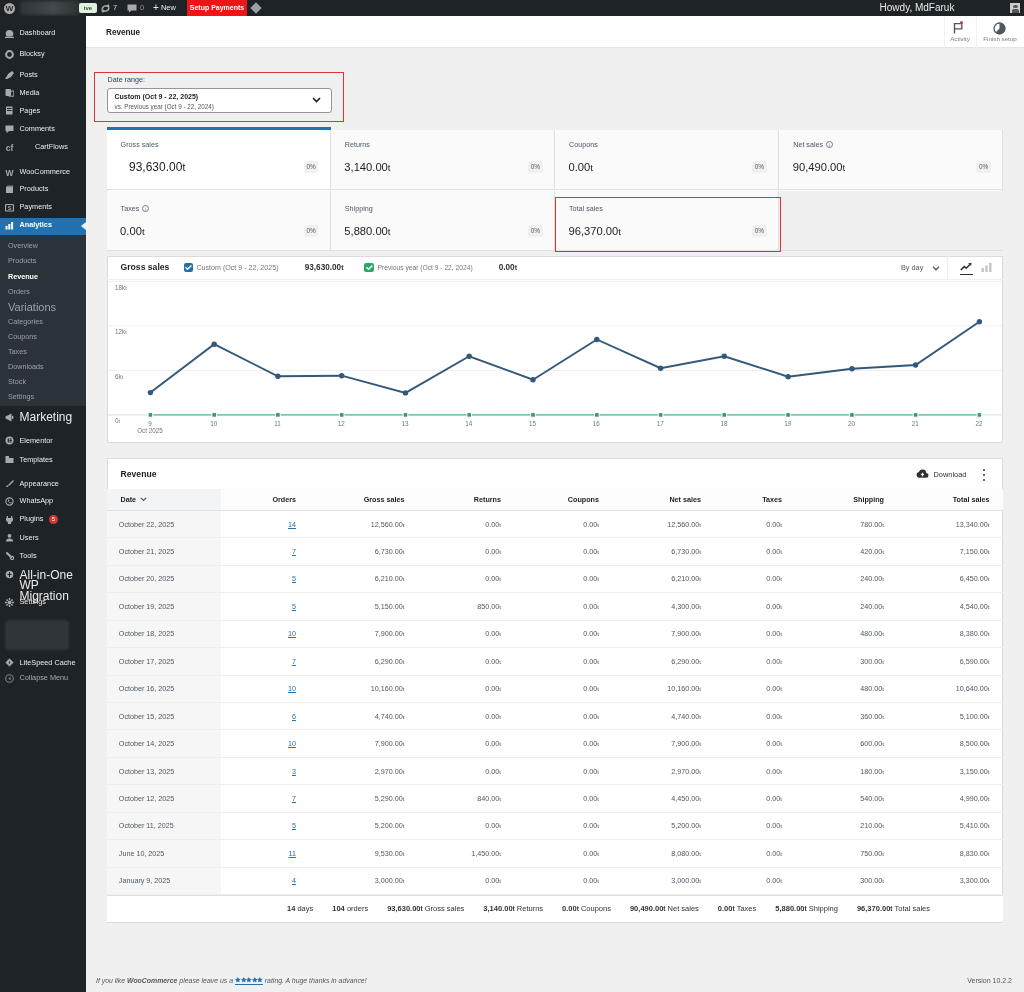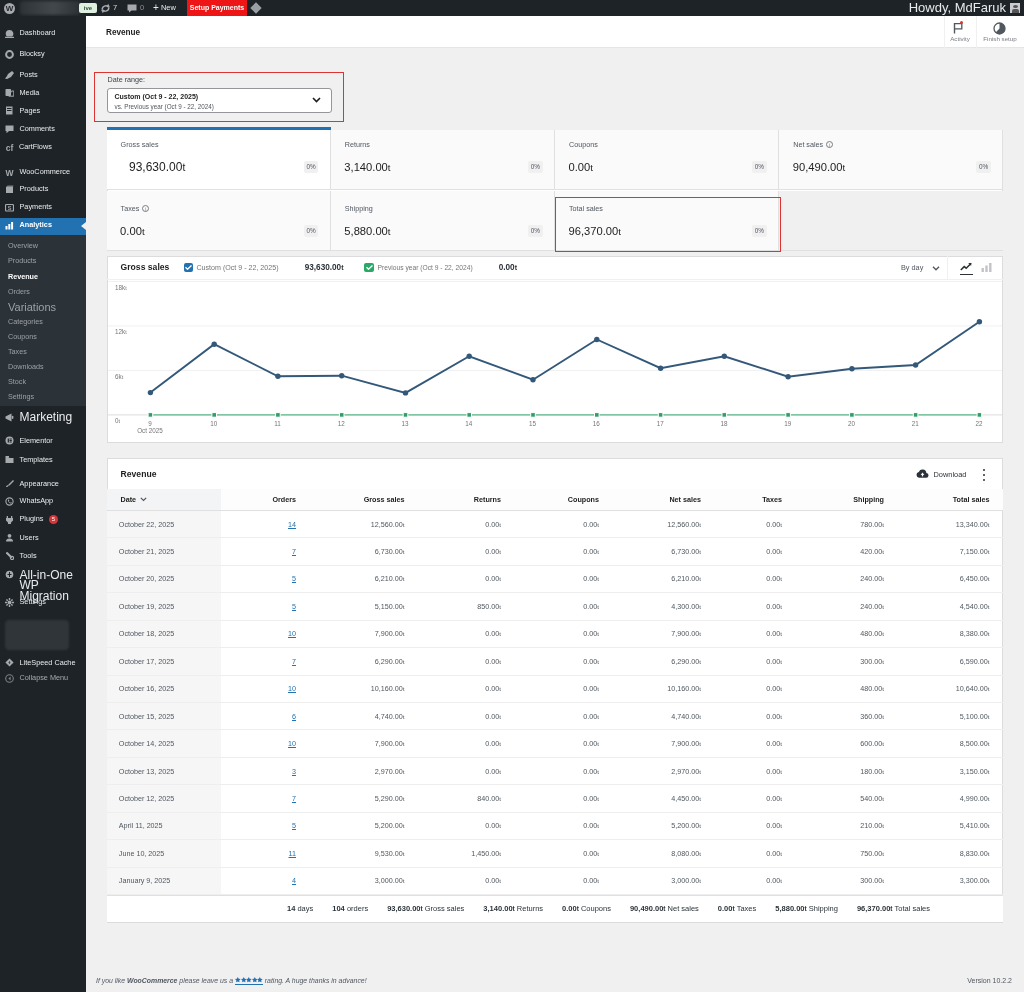--- a/index.html
+++ b/index.html
@@ -18,21 +18,21 @@
     <path d="M2.8 10.2l-1.6-3.2 3.4.3z" fill="#a7aaad"></path>
   </svg>
 <div class="ab" style="left:113px;top:2px;width:10px;height:12px;color:#d5d8dc;font-size:7.5px;line-height:12px">7</div>
 <svg class="ab" style="left:127px;top:4px;" width="10" height="9" viewBox="0 0 10 9">
     <path d="M0.5 0.5h9v6h-5l-2.5 2v-2h-1.5z" fill="#a7aaad"></path>
   </svg>
 <div class="ab" style="left:140px;top:2px;width:10px;height:12px;color:#8d9196;font-size:7.5px;line-height:12px">0</div>
 <div class="ab" style="left:153px;top:2px;width:40px;height:12px;color:#e8eaec;font-size:7.5px;line-height:12px"><b style="font-weight:normal;font-size:10px;vertical-align:-1px">+</b> New</div>
 <div class="ab" style="left:187px;top:0;width:60px;height:16px;background:#ed1515;color:#fff;font-size:7px;line-height:16px;text-align:center;font-weight:bold">Setup Payments</div>
 <div class="ab" style="left:251.5px;top:4px;width:8px;height:8px;background:#9a9fa3;transform:rotate(45deg)"></div>
-<div class="ab" style="left:906px;top:2px;width:100px;height:12px;color:#e8eaec;font-size:13px;line-height:12px;text-align:right">Howdy, MdFaruk</div>
+<div class="ab" style="left:867px;top:2px;width:100px;height:12px;color:#e8eaec;font-size:10px;line-height:12px;text-align:center">Howdy, MdFaruk</div>
 <div class="ab" style="left:1010px;top:3px;width:10px;height:10px;background:#c9ccd0">
     <div class="ab" style="left:2.5px;top:1.5px;width:5px;height:3px;border-radius:50%;background:#555"></div>
     <div class="ab" style="left:1.5px;top:5.5px;width:7px;height:4px;border-radius:2px 2px 0 0;background:#555"></div>
   </div>
 <div class="ab" style="left:0;top:16px;width:86px;height:976px;background:#1d2327"></div>
 <div class="ab" style="left:0;top:235px;width:86px;height:170.5px;background:#2c3338"></div>
 <svg class="ab" style="left:5px;top:28.5px;" width="9" height="9" viewBox="0 0 9 9">
     <path d="M4.5 1a3.8 3.8 0 0 0-3.8 3.8c0 1 .4 2 1.1 2.7h5.4a3.8 3.8 0 0 0-2.7-6.5z" fill="#a7aaad"></path>
     <rect x="0" y="7.8" width="9" height="1.2" fill="#a7aaad"></rect>
   </svg>
@@ -57,21 +57,21 @@
     <rect x="2" y="4" width="4.5" height="1" fill="#1d2327"></rect>
   </svg>
 <div class="ab" style="left:19.5px;top:105.5px;width:66px;height:10px;color:#eaecee;font-size:7.3px;line-height:10px;white-space:nowrap">Pages</div>
 <svg class="ab" style="left:5px;top:124.9px;" width="9" height="9" viewBox="0 0 9 9">
     <path d="M0.5 0.5h8v5.5h-4.5l-2.5 2.3v-2.3h-1z" fill="#a7aaad"></path>
   </svg>
 <div class="ab" style="left:19.5px;top:124.4px;width:66px;height:10px;color:#eaecee;font-size:7.3px;line-height:10px;white-space:nowrap">Comments</div>
 <svg class="ab" style="left:5px;top:142.8px;" width="9" height="9" viewBox="0 0 9 9">
     <text x="4.5" y="7.5" font-size="8.5" font-weight="bold" fill="#a7aaad" text-anchor="middle" font-family="Liberation Sans">cf</text>
   </svg>
-<div class="ab" style="left:19px;top:142.3px;width:66px;height:10px;color:#eaecee;font-size:7.3px;line-height:10px;white-space:nowrap">CartFlows</div>
+<div class="ab" style="left:35px;top:142.3px;width:66px;height:10px;color:#eaecee;font-size:7.3px;line-height:10px;white-space:nowrap">CartFlows</div>
 <svg class="ab" style="left:5px;top:167.5px;" width="9" height="9" viewBox="0 0 9 9">
     <text x="4.5" y="7.5" font-size="8.5" font-weight="bold" fill="#a7aaad" text-anchor="middle" font-family="Liberation Sans">W</text>
   </svg>
 <div class="ab" style="left:19.5px;top:167px;width:66px;height:10px;color:#eaecee;font-size:7.3px;line-height:10px;white-space:nowrap">WooCommerce</div>
 <svg class="ab" style="left:5px;top:184.9px;" width="9" height="9" viewBox="0 0 9 9">
     <rect x="1" y="2" width="7" height="6" fill="#a7aaad"></rect>
     <path d="M1 2L2.5.5h6L8 2z" fill="#a7aaad" opacity=".7"></path>
   </svg>
 <div class="ab" style="left:19.5px;top:184.4px;width:66px;height:10px;color:#eaecee;font-size:7.3px;line-height:10px;white-space:nowrap">Products</div>
 <svg class="ab" style="left:5px;top:202.8px;" width="9" height="9" viewBox="0 0 9 9">
@@ -444,21 +444,21 @@
 <div class="ab" style="left:221.1px;top:794.0250000000004px;width:74.9px;height:10px;font-size:7.2px;line-height:10px;text-align:right"><span style="color:#2271b1;text-decoration:underline">7</span></div>
 <div class="ab" style="left:304.0px;top:794.0250000000004px;width:100.5px;height:10px;color:#50575e;font-size:7.2px;line-height:10px;text-align:right">5,290.00<span style="font-size:86%">t</span></div>
 <div class="ab" style="left:412.5px;top:794.0250000000004px;width:88.5px;height:10px;color:#50575e;font-size:7.2px;line-height:10px;text-align:right">840.00<span style="font-size:86%">t</span></div>
 <div class="ab" style="left:509.0px;top:794.0250000000004px;width:90.0px;height:10px;color:#50575e;font-size:7.2px;line-height:10px;text-align:right">0.00<span style="font-size:86%">t</span></div>
 <div class="ab" style="left:607.0px;top:794.0250000000004px;width:94.0px;height:10px;color:#50575e;font-size:7.2px;line-height:10px;text-align:right">4,450.00<span style="font-size:86%">t</span></div>
 <div class="ab" style="left:709.0px;top:794.0250000000004px;width:73.0px;height:10px;color:#50575e;font-size:7.2px;line-height:10px;text-align:right">0.00<span style="font-size:86%">t</span></div>
 <div class="ab" style="left:790.0px;top:794.0250000000004px;width:94.0px;height:10px;color:#50575e;font-size:7.2px;line-height:10px;text-align:right">540.00<span style="font-size:86%">t</span></div>
 <div class="ab" style="left:892.0px;top:794.0250000000004px;width:97.39999999999998px;height:10px;color:#50575e;font-size:7.2px;line-height:10px;text-align:right">4,990.00<span style="font-size:86%">t</span></div>
 <div class="ab" style="left:106.6px;top:812.7500000000005px;width:114.5px;height:27.45px;background:#f6f6f7"></div>
 <div class="ab" style="left:106.6px;top:839.2000000000005px;width:896.8px;height:1px;background:#eeeeef"></div>
-<div class="ab" style="left:118.8px;top:821.4750000000005px;width:100px;height:10px;color:#50575e;font-size:7.2px;line-height:10px">April 11, 2025</div>
+<div class="ab" style="left:118.8px;top:821.4750000000005px;width:100px;height:10px;color:#50575e;font-size:7.2px;line-height:10px">October 11, 2025</div>
 <div class="ab" style="left:221.1px;top:821.4750000000005px;width:74.9px;height:10px;font-size:7.2px;line-height:10px;text-align:right"><span style="color:#2271b1;text-decoration:underline">5</span></div>
 <div class="ab" style="left:304.0px;top:821.4750000000005px;width:100.5px;height:10px;color:#50575e;font-size:7.2px;line-height:10px;text-align:right">5,200.00<span style="font-size:86%">t</span></div>
 <div class="ab" style="left:412.5px;top:821.4750000000005px;width:88.5px;height:10px;color:#50575e;font-size:7.2px;line-height:10px;text-align:right">0.00<span style="font-size:86%">t</span></div>
 <div class="ab" style="left:509.0px;top:821.4750000000005px;width:90.0px;height:10px;color:#50575e;font-size:7.2px;line-height:10px;text-align:right">0.00<span style="font-size:86%">t</span></div>
 <div class="ab" style="left:607.0px;top:821.4750000000005px;width:94.0px;height:10px;color:#50575e;font-size:7.2px;line-height:10px;text-align:right">5,200.00<span style="font-size:86%">t</span></div>
 <div class="ab" style="left:709.0px;top:821.4750000000005px;width:73.0px;height:10px;color:#50575e;font-size:7.2px;line-height:10px;text-align:right">0.00<span style="font-size:86%">t</span></div>
 <div class="ab" style="left:790.0px;top:821.4750000000005px;width:94.0px;height:10px;color:#50575e;font-size:7.2px;line-height:10px;text-align:right">210.00<span style="font-size:86%">t</span></div>
 <div class="ab" style="left:892.0px;top:821.4750000000005px;width:97.39999999999998px;height:10px;color:#50575e;font-size:7.2px;line-height:10px;text-align:right">5,410.00<span style="font-size:86%">t</span></div>
 <div class="ab" style="left:106.6px;top:840.2000000000005px;width:114.5px;height:27.45px;background:#f6f6f7"></div>
 <div class="ab" style="left:106.6px;top:866.6500000000005px;width:896.8px;height:1px;background:#eeeeef"></div>

